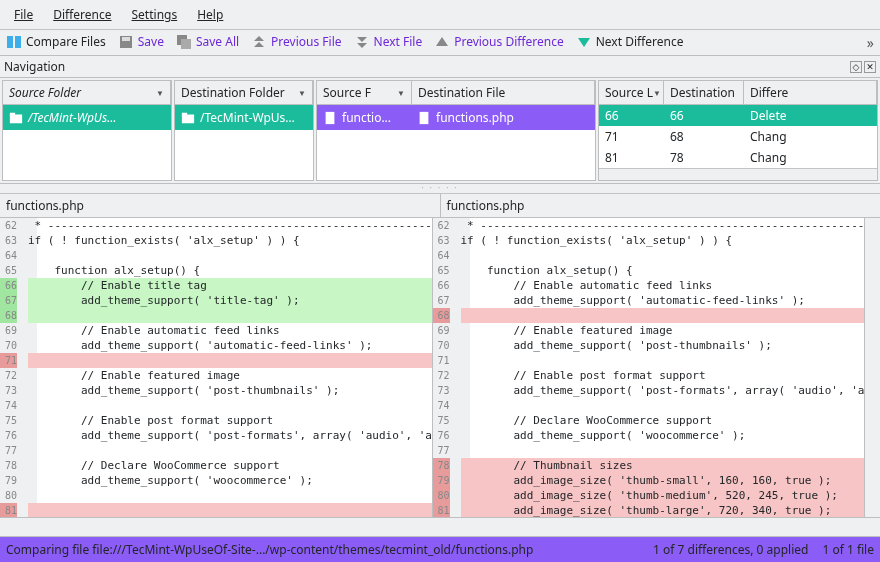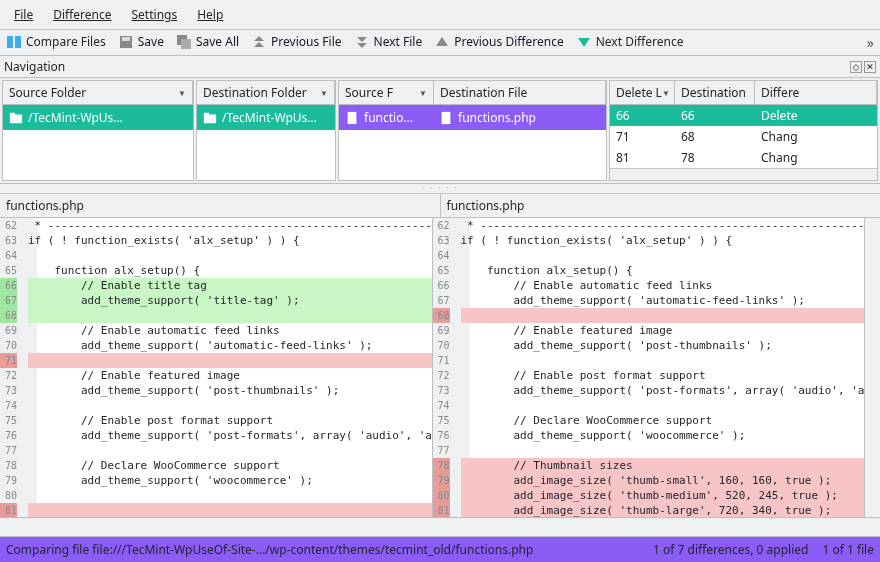--- a/index.html
+++ b/index.html
@@ -2,21 +2,21 @@
 <html><head>
 <meta charset="utf-8">
 <style>
 * { margin:0; padding:0; box-sizing:border-box; }
 body { font-family:"Noto Sans","Segoe UI",sans-serif; font-size:12px; color:#232629; background:#eff0f1; width:880px; height:562px; overflow:hidden; position:relative; }
 .menubar { display:flex; background:#eff0f1; padding:2px 4px; border-bottom:1px solid #c4c4c4; }
 .menubar div { padding:4px 10px; cursor:pointer; }
 .menubar div span.accel { text-decoration:underline; }
 .toolbar { display:flex; align-items:flex-start; background:#eff0f1; padding:3px 6px; gap:12px; border-bottom:1px solid #bcbebf; }
 .tool { display:flex; align-items:center; gap:4px; color:#232629; cursor:pointer; }
-.tool.disabled { color:#0f172a; }
+.tool.disabled { color:#6d28d9; }
 .tool svg { width:16px; height:16px; }
 .nav-header { padding:2px 4px; background:#eff0f1; display:flex; justify-content:space-between; align-items:center; border-bottom:1px solid #bcbebf; font-size:12px; }
 .nav-header .closebtns { display:flex; gap:2px; }
 .nav-header .closebtns div { width:12px; height:12px; border:1px solid #999; display:flex; align-items:center; justify-content:center; font-size:9px; }
 .navbody { display:flex; gap:2px; padding:2px; background:#eff0f1; border-bottom:1px solid #bcbebf; }
 .panel { background:#fff; border:1px solid #bcbebf; display:flex; flex-direction:column; }
 .panel-header { display:flex; background:#eff0f1; border-bottom:1px solid #bcbebf; }
 .panel-header .col { padding:3px 6px; border-right:1px solid #bcbebf; display:flex; justify-content:space-between; align-items:center; flex:1; min-width:0; overflow:hidden; white-space:nowrap; }
 .panel-header .col .drop { font-size:8px; color:#555; }
 .folder-row { display:flex; align-items:center; background:#1abc9c; color:#fff; padding:4px 6px; gap:5px; overflow:hidden; white-space:nowrap; }
@@ -111,21 +111,21 @@
 
 <div class="nav-header">
   <span>Navigation</span>
   <div class="closebtns">
     <div>◇</div>
     <div>✕</div>
   </div>
 </div>
 
 <div class="navbody">
-  <div class="panel" style="width:192px;">
+  <div class="panel" style="width:170px;font-style:italic;">
     <div class="panel-header">
         <div class="col">
           <span>Source Folder</span>
           <span class="drop">▼</span>
         </div>
       </div>
     <div class="folder-row">
       <svg class="folder-icon" viewBox="0 0 16 16">
           <rect x="1" y="4" width="14" height="10" fill="#fff"></rect>
           <rect x="1" y="2" width="6" height="4" fill="#fff"></rect>
@@ -168,21 +168,21 @@
       <svg class="folder-icon" viewBox="0 0 16 16">
           <rect x="3" y="1" width="10" height="14" fill="#fff"></rect>
         </svg>
       <span>functions.php</span>
     </div>
     <div class="listbody" style="height:50px"></div>
   </div>
   <div class="panel difftable" style="width:195px;">
     <div class="panel-header">
       <div class="col" style="flex:0 0 65px">
-          <span>Delete L</span>
+          <span>Source L</span>
           <span class="drop">▼</span>
         </div>
       <div class="col" style="flex:0 0 80px">
           <span>Destination</span>
         </div>
       <div class="col">
           <span>Differe</span>
         </div>
     </div>
     <table>

